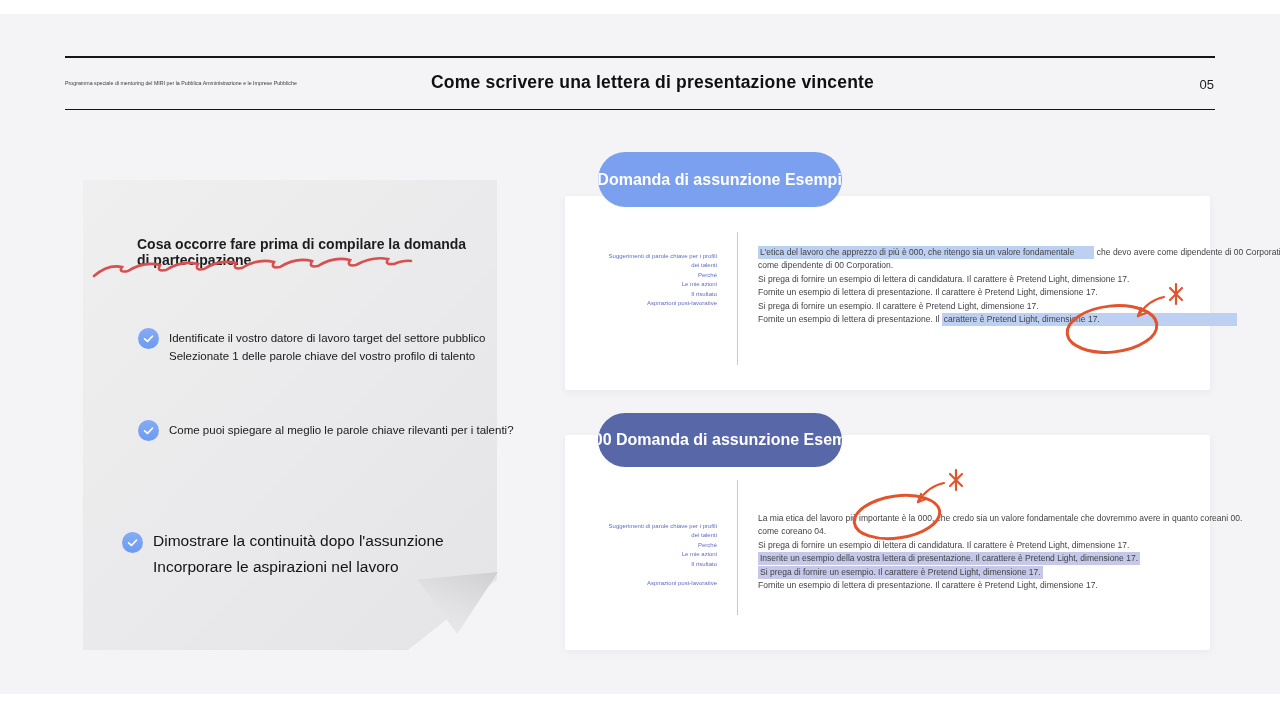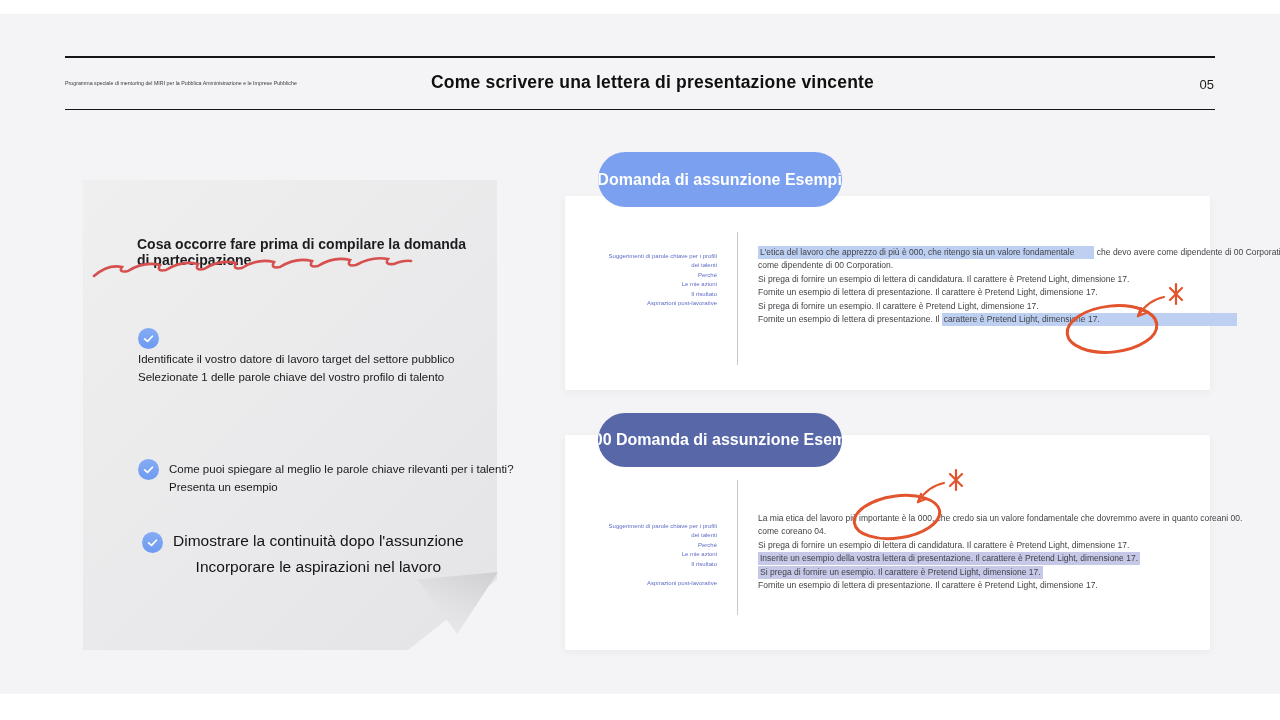--- a/index.html
+++ b/index.html
@@ -22,23 +22,23 @@
   .note-card { position:absolute; left:83px; top:180px; width:414px; height:470px;
                background:linear-gradient(135deg,#efefef 0%,#e9e9eb 60%,#e4e4e6 100%);
                clip-path:polygon(0 0,100% 0,100% 85%,78.5% 100%,0 100%); }
   .note-fold { position:absolute; left:413px; top:572px; width:85px; height:62px;
                background:linear-gradient(205deg,#cfcfd2 0%,#e2e2e4 55%,#ececee 100%);
                clip-path:polygon(5% 12%,100% 0,52% 100%); }
   .note-heading { position:absolute; left:137px; top:236px; width:330px;
                   font-size:14px; font-weight:bold; color:#1d1d1f; }
   .squiggle { position:absolute; left:88px; top:252px; }
   .note-item { position:absolute; display:flex; align-items:flex-start; }
-  .note-item-1 { left:138px; top:328px;flex-direction:column; }
-  .note-item-2 { left:138px; top:420px;margin-top:39px; }
-  .note-item-3 { left:142px; top:528px;text-align:center; }
+  .note-item-1 { left:138px; top:328px; }
+  .note-item-2 { left:138px; top:420px; }
+  .note-item-3 { left:122px; top:528px; }
   .check-circle { flex:0 0 auto; width:21px; height:21px; border-radius:50%;
                   background:linear-gradient(180deg,#85abf4,#6d9bf1);
                   display:flex; align-items:center; justify-content:center; margin-right:10px; }
   .note-item-3 .check-circle { margin-top:4px; }
   .note-text { font-size:11.5px; line-height:17.5px; color:#19191b; white-space:nowrap; padding-top:2px; }
   .note-text-big { font-size:15.5px; line-height:26px; color:#131315; white-space:nowrap; }
 
   
   .ex-card { position:absolute; left:565px; width:645px; background:#ffffff;
              border-radius:2px; box-shadow:0 2px 8px rgba(40,40,60,.05); }
@@ -106,21 +106,20 @@
   </div>
 
   <div class="note-item note-item-2">
     <span class="check-circle">
       <svg width="13" height="13" viewBox="0 0 20 20">
           <polyline points="4,10.5 8.5,14.5 16,6.5" fill="none" stroke="#ffffff" stroke-width="2.6" stroke-linecap="round" stroke-linejoin="round"></polyline>
         </svg>
     </span>
     <div class="note-text">
       <div>Come puoi spiegare al meglio le parole chiave rilevanti per i talenti?</div>
-      <div>Presenta un esempio</div>
     </div>
   </div>
 
   <div class="note-item note-item-3">
     <span class="check-circle">
       <svg width="13" height="13" viewBox="0 0 20 20">
           <polyline points="4,10.5 8.5,14.5 16,6.5" fill="none" stroke="#ffffff" stroke-width="2.6" stroke-linecap="round" stroke-linejoin="round"></polyline>
         </svg>
     </span>
     <div class="note-text-big">

